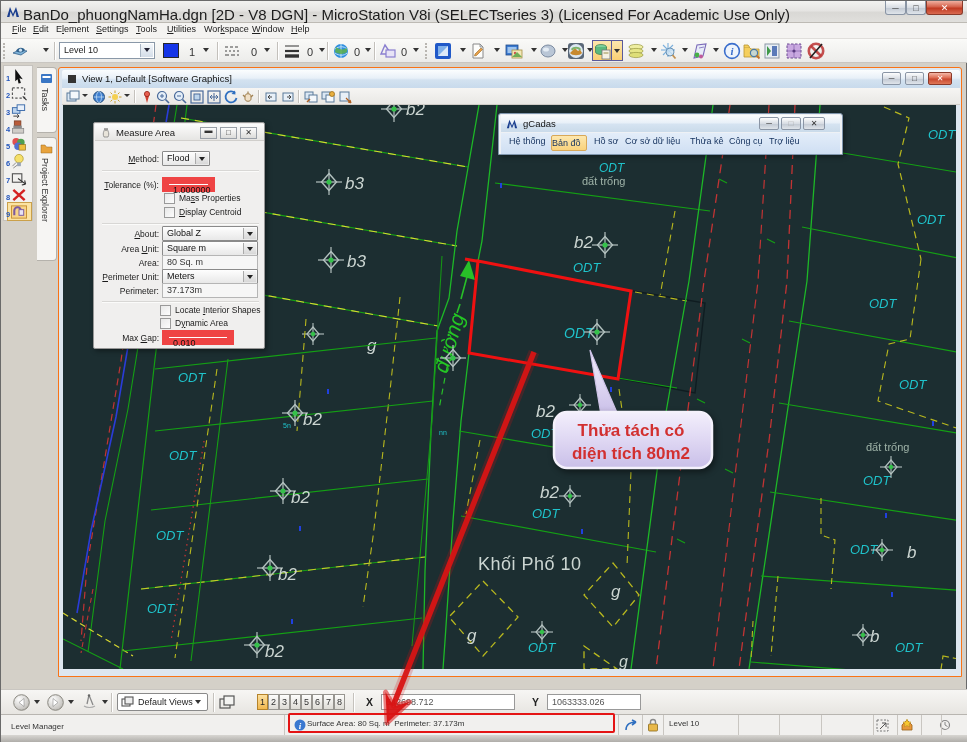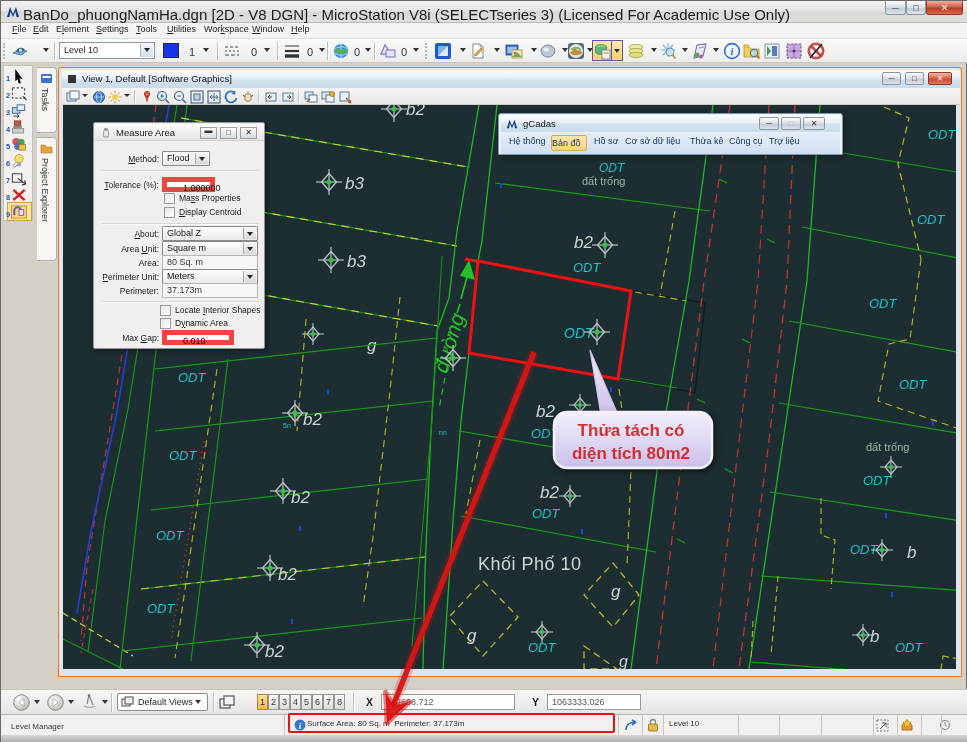--- a/index.html
+++ b/index.html
@@ -36,21 +36,21 @@
 .vbtn{position:absolute;top:2px;width:21px;height:13px;border:1px solid #8a95a5;border-radius:2px;
  background:linear-gradient(180deg,#fdfdfd,#d8dde4 50%,#c3cad4 55%,#dfe4ea);color:#333;font-size:8px;text-align:center;line-height:12px}
 
 #measure{position:absolute;left:92px;top:121px;width:172px;height:227px;background:#f0efee;border:1px solid #979797;box-shadow:2px 2px 5px rgba(0,0,0,.4);border-radius:2px;font-size:8.5px;color:#1a1a1a}
 #mtitle{position:absolute;left:1px;top:1px;width:169px;height:17px;background:linear-gradient(180deg,#fcfcfc,#e6e5e3);border-bottom:1px solid #d0cecb}
 #measure .abs{white-space:nowrap}
 .mlabel{position:absolute;text-align:right;height:14px;line-height:14px;white-space:nowrap}
 .mcombo{position:absolute;height:15px;background:linear-gradient(180deg,#fefefe,#e8e8e8);border:1px solid #8a8a8a;border-radius:1px;font-size:9px;line-height:13px;padding-left:4px;color:#111}
 .mcombo i{position:absolute;right:1px;top:1px;width:13px;height:11px;background:linear-gradient(180deg,#f4f4f4,#d8d8d8);border-left:1px solid #aaa;font-style:normal}
 .mcombo i::after{content:"";position:absolute;left:3px;top:4px;border-left:3.5px solid transparent;border-right:3.5px solid transparent;border-top:4px solid #222}
-.minput{position:absolute;height:15px;background:#fff;border:5px solid #ef4444;font-size:9px;line-height:13px;padding-left:16px;color:#111}
+.minput{position:absolute;height:15px;background:#fff;border:7px solid #ef4444;font-size:9px;line-height:13px;padding-left:4px;color:#111}
 .mread{position:absolute;height:15px;background:#f6f6f6;border:1px solid #b5b5b5;font-size:9px;line-height:13px;padding-left:4px;color:#333}
 .mchk{position:absolute;width:11px;height:11px;background:linear-gradient(135deg,#e8e8e8,#fdfdfd);border:1px solid #9a9a9a}
 .msep{position:absolute;left:8px;width:157px;height:2px;border-top:1px solid #d8d7d5;border-bottom:1px solid #fbfbfa}
 .mcap{position:absolute;top:3px;width:17px;height:12px;border:1px solid #9aa0a8;background:linear-gradient(180deg,#fcfcfc,#dcdcda);font-size:8px;color:#333;text-align:center;line-height:10px}
 
 #gcadas{position:absolute;left:497px;top:112px;width:345px;height:42px;background:#eef1f5;border:1px solid #8096ad;border-radius:3px 3px 0 0;box-shadow:2px 2px 5px rgba(0,0,0,.35)}
 #gtitle{position:absolute;left:2px;top:1px;width:339px;height:17px;background:linear-gradient(180deg,#fbfdfe,#e8f0f8 45%,#d5e3f1 55%,#cadbea);font-size:9.5px;color:#111}
 #gmenu{position:absolute;left:2px;top:19px;width:339px;height:21px;background:linear-gradient(180deg,#e3edf9,#cfdff3);font-size:9px;color:#15325e}
 #gmenu span{position:absolute;top:3px}
 

